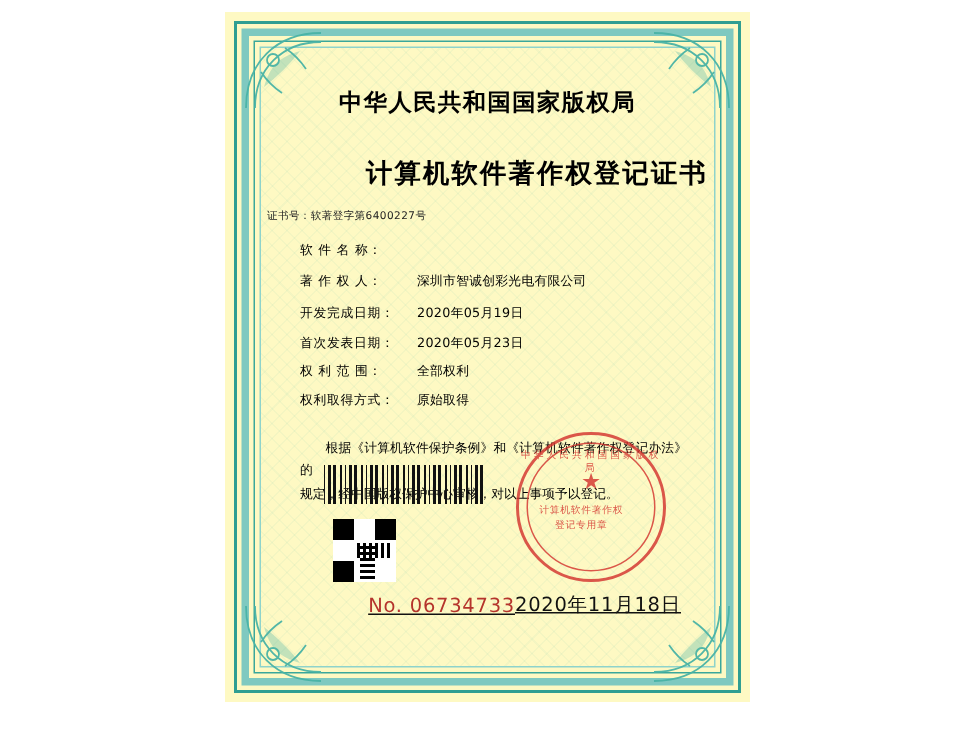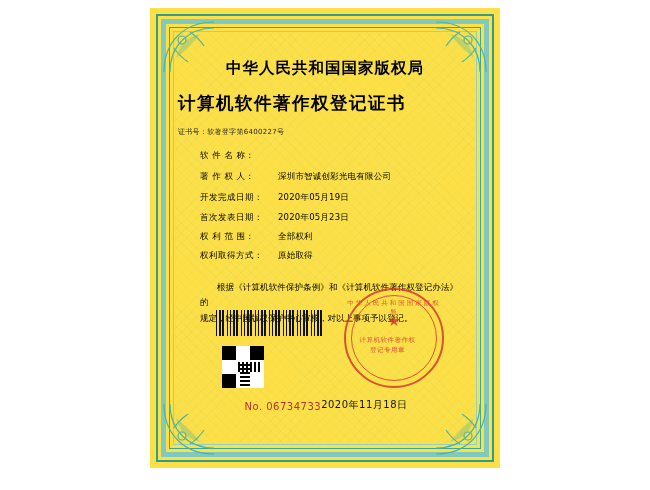--- a/index.html
+++ b/index.html
@@ -19,21 +19,21 @@
     height: 490px;
     background: #ffffff;
   }
   
   .cert {
     position: absolute;
     left: 150px;
     top: 8px;
     width: 350px;
     height: 460px;
-    background: #fde047;
+    background: #fef9c3;
     overflow: hidden;
   }
   
   .border-outer {
     position: absolute;
     left: 6px; top: 6px; right: 6px; bottom: 6px;
     border: 2px solid #2f9e92;
     box-sizing: border-box;
   }
   .border-mid {
@@ -87,26 +87,26 @@
   .title-cn {
     text-align: center;
     font-family: "DejaVu Sans", sans-serif;
     font-size: 15.5px;
     letter-spacing: 1px;
     color: #000;
     margin-top: 22px;
     font-weight: bold;
   }
   .title-main {
-    text-align: left;
+    text-align: right;
     font-family: "DejaVu Sans", sans-serif;
     font-size: 17.5px;
     letter-spacing: 1.5px;
     color: #000;
-    margin-top: 12px;
+    margin-top: 24px;
     font-weight: bold;
   }
   .cert-no {
     text-align: left;
     font-family: "DejaVu Sans", sans-serif;
     font-size: 7px;
     color: #222;
     margin-top: 12px;
     padding-right: 8px;
     letter-spacing: .3px;
@@ -228,25 +228,26 @@
     line-height: 1.5;
     letter-spacing: .5px;
   }
 
   .footer {
     position: absolute;
     left: 20px;
     right: 18px;
     bottom: 28px;
     display: flex;
-    justify-content: center;
+    justify-content: flex-end;
     align-items: flex-end;
     font-family: "DejaVu Sans", sans-serif;
-    font-size: 10px;
+    font-size: 13px;
     color: #111;
+    text-decoration: underline;
   }
   .footer .serial { color:#b5342c; letter-spacing:.5px; }
   .footer .date { letter-spacing:.5px; }
 </style>
 </head>
 <body>
 
 <div class="page">
 
   <div class="cert">

